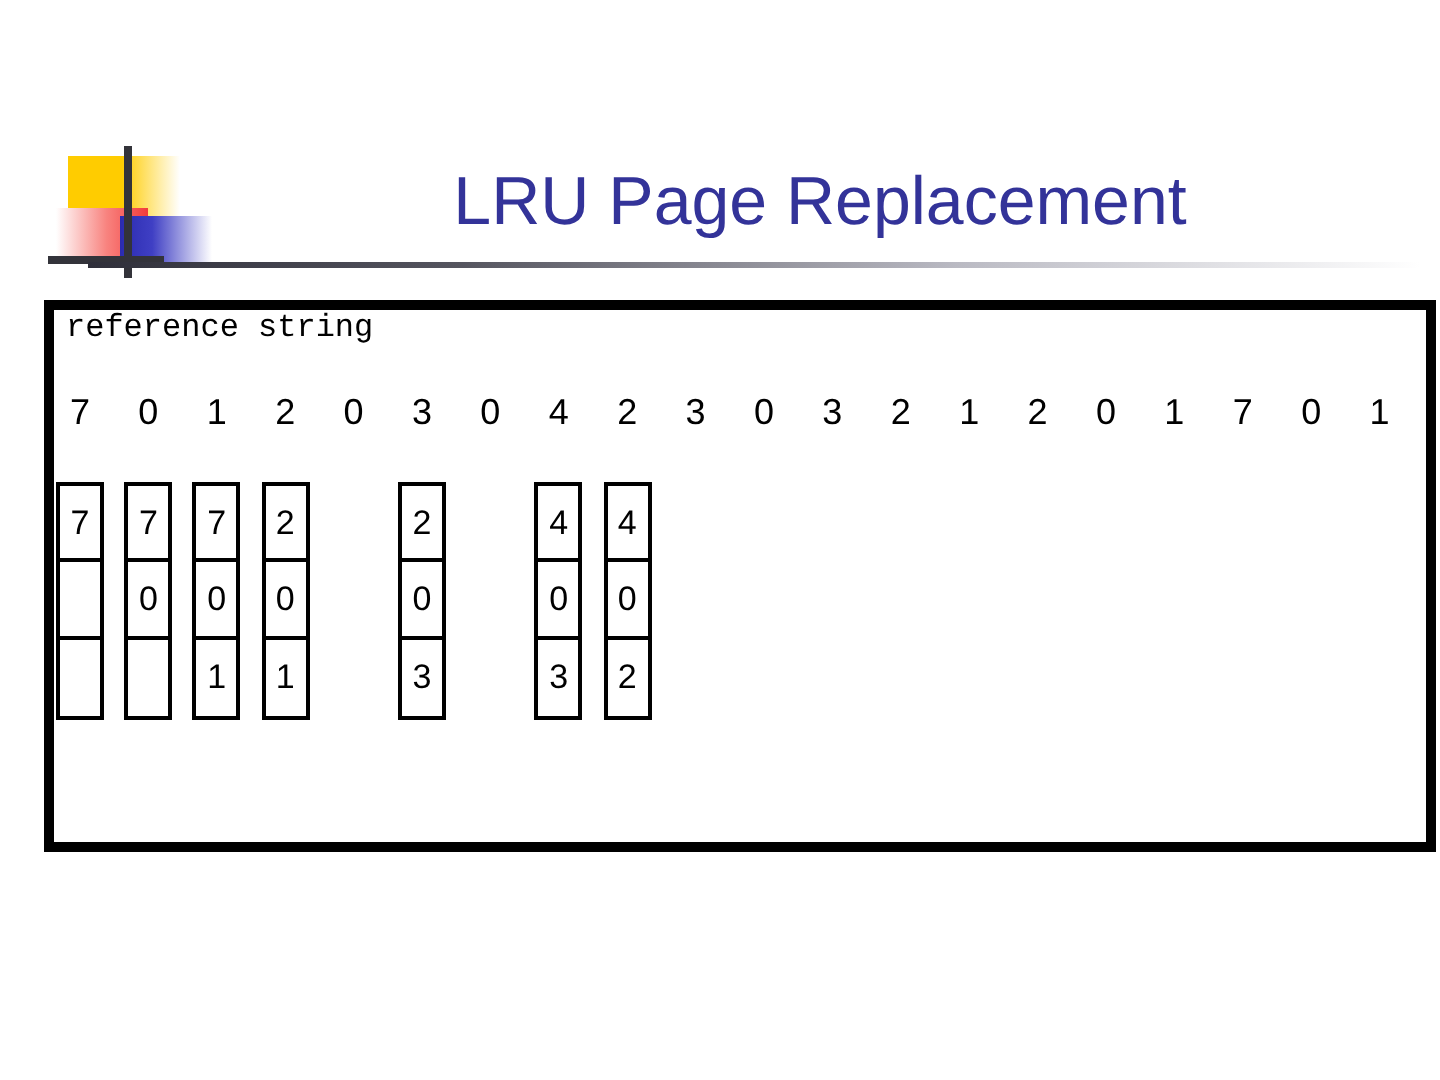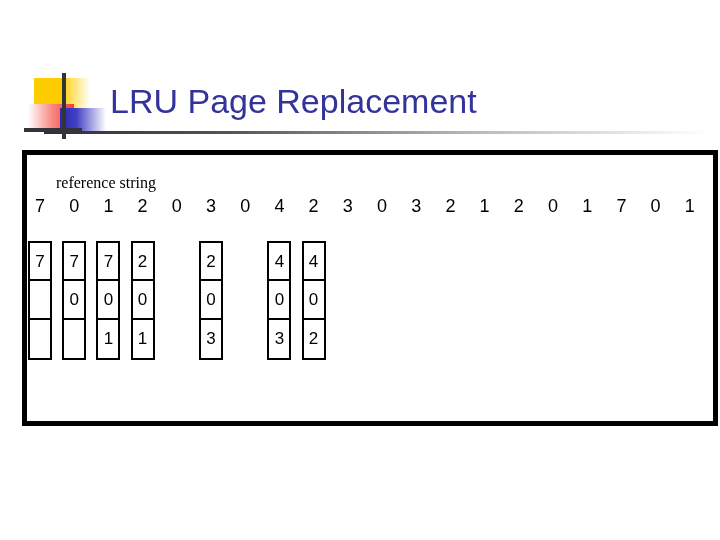--- a/index.html
+++ b/index.html
@@ -79,20 +79,21 @@
     width: 666px;
     height: 3px;
     background: linear-gradient(to right, #2f2f3a 0%, #55555f 28%, #b9b9c2 65%, #ffffff 100%);
   }
 
   #slide-title {
     position: absolute;
     left: 110px;
     top: 82px;
     width: 600px;
+    text-align: center;
     font-size: 34px;
     color: #333399;
     letter-spacing: 0px;
     white-space: nowrap;
   }
 
   
   #figure-box {
     position: absolute;
     left: 22px;
@@ -105,26 +106,25 @@
   }
   #figure-inner {
     position: relative;
     width: 100%;
     height: 100%;
   }
 
   #reference-string-label {
     position: absolute;
     left: 6px;
-    top: 19px;
+    top: 0;
     font-size: 16px;
     color: #000000;
-    font-family: Liberation Serif, serif;
+    font-family: Liberation Mono, monospace;
     white-space: nowrap;
-    margin-left: 23px;
   }
 
   #page-frames-label {
     position: absolute;
     left: 14px;
     top: 230px;
     font-size: 16px;
     color: #000000;
     white-space: nowrap;
   }

